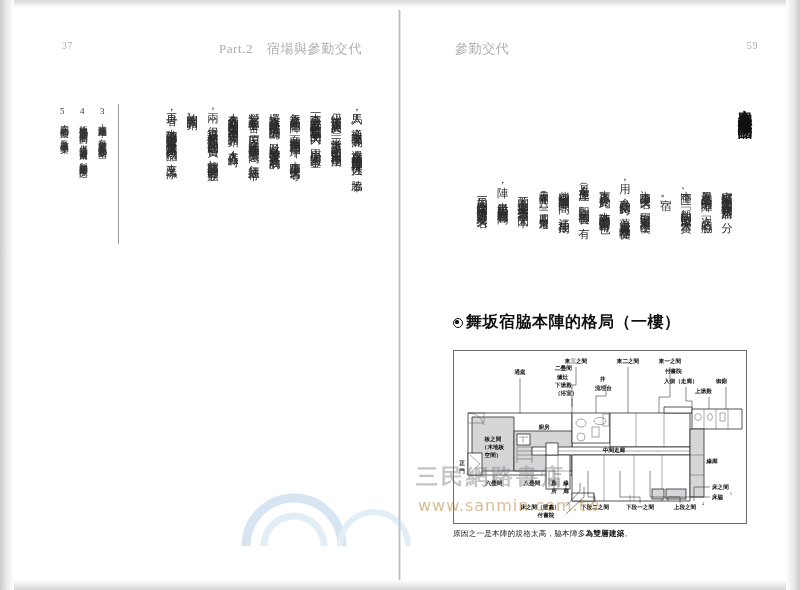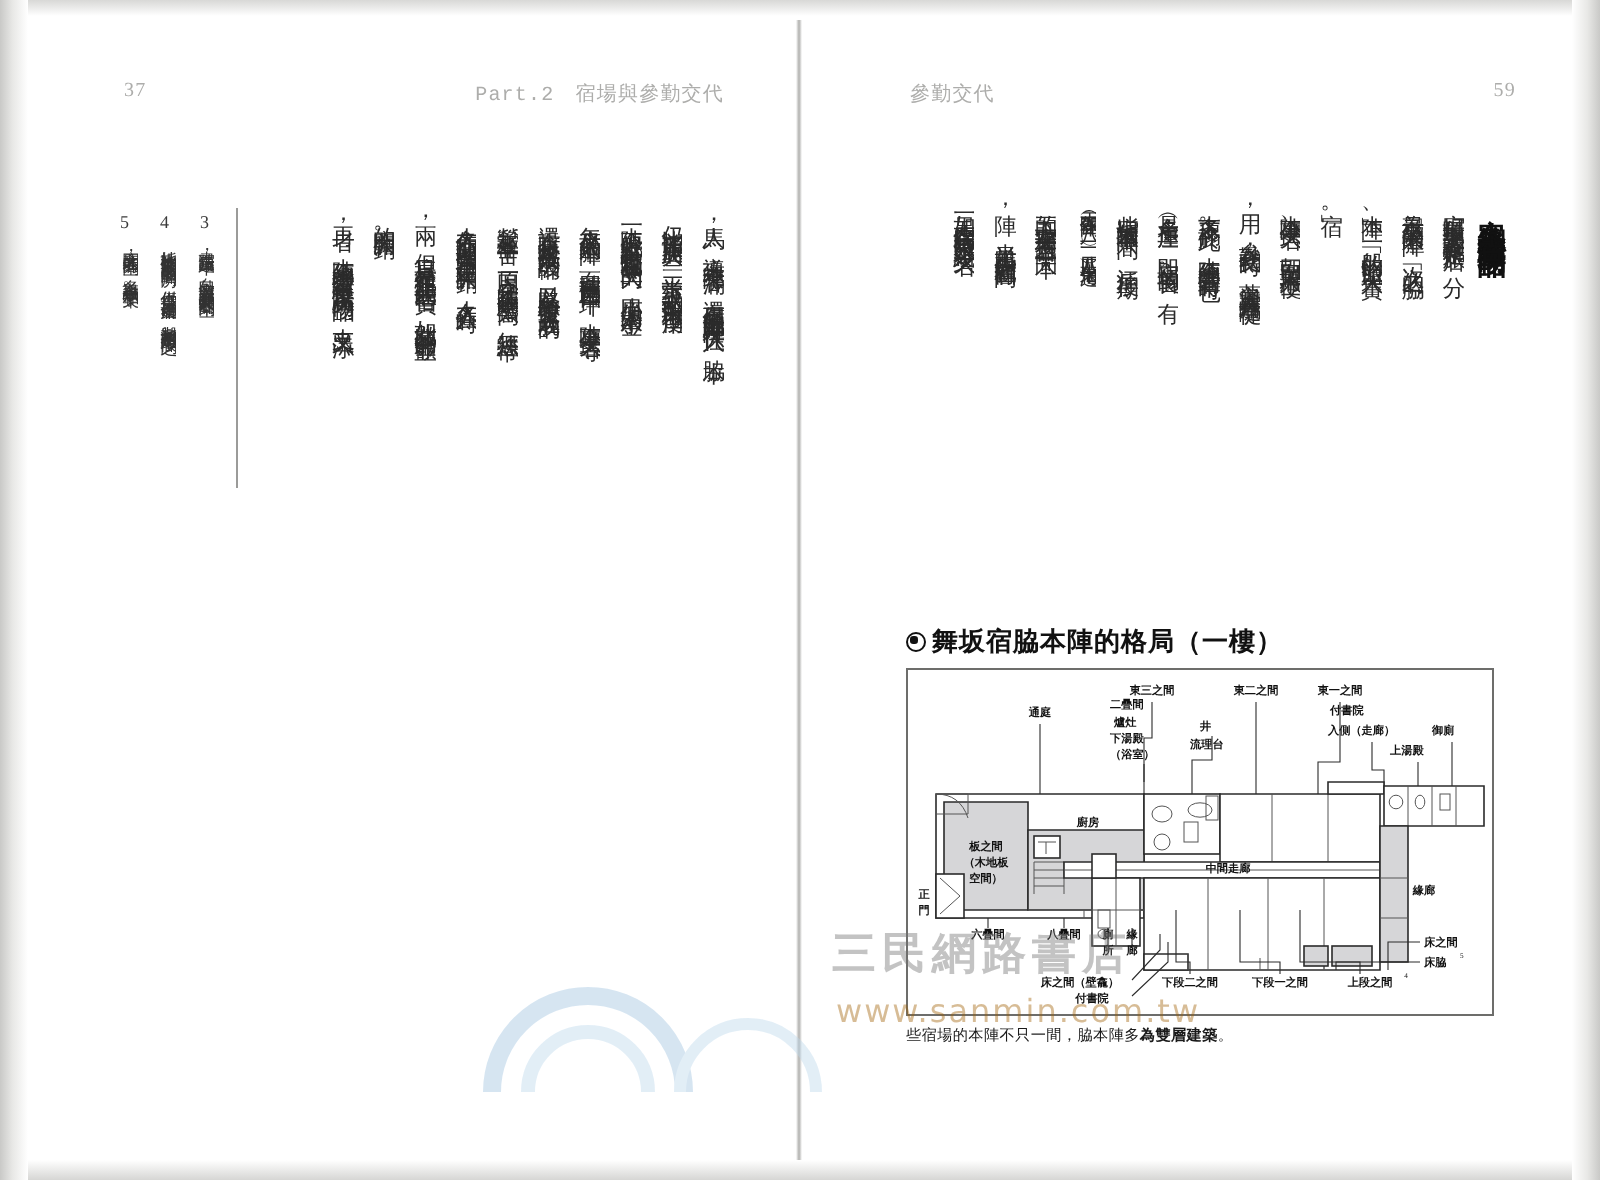--- a/index.html
+++ b/index.html
@@ -56,32 +56,32 @@
     background: linear-gradient(to right, #ffffff 0%, #bdbdbb 40%, #bdbdbb 60%, #ffffff 100%);
   }
 
   .page {
     position: absolute;
     top: 0;
     width: 400px;
     height: 590px;
   }
   .page.left  { left: 0; }
-  .page.right { left: 400px; }
+  .page.right { left: 400px; text-align: center; }
 
   
   .runhead {
     position: absolute;
     top: 40px;
     height: 16px;
-    font-size: 10px;
+    font-size: 13px;
     color: #adadab;
     letter-spacing: 0.6px;
     white-space: nowrap;
-    font-family: Liberation Mono, monospace;
+    font-family: Liberation Serif, serif;
   }
   .runhead.folio { font-family: "Liberation Serif", serif; font-size: 10px; }
   .left .runhead.folio  { left: 62px; }
   .left .runhead.title  { right: 38px; }
   .right .runhead.title { left: 55px; }
   .right .runhead.folio { right: 42px; }
 
   
   .vcols {
     position: absolute;
@@ -167,25 +167,25 @@
 
   
   .figure {
     position: absolute;
     left: 453px;
     top: 312px;
     width: 296px;
   }
   .fig-title {
     font-family: "DejaVu Sans", "Liberation Sans", sans-serif;
-    font-size: 13px;
+    font-size: 16px;
     font-weight: bold;
     color: #111;
     letter-spacing: 0.5px;
-    margin-bottom: 4px;
+    margin-bottom: 17px;
   }
   .fig-title .bullet {
     display: inline-block;
     width: 8px; height: 8px;
     border: 1.6px solid #111;
     border-radius: 50%;
     position: relative;
     margin-right: 3px;
     vertical-align: -1px;
   }
@@ -466,21 +466,21 @@
           <path class="lead" d="M141,152 L141,146 L134,146 L134,120"></path>
           <path class="lead" d="M186,152 L186,146 L166,146 L166,120"></path>
           <path class="lead" d="M226,152 L226,146 L196,146 L196,120"></path>
           <path class="lead" d="M256,136 L240,136 L240,150"></path>
           <path class="lead" d="M256,146 L214,146 L214,150"></path>
         </g>
       </svg>
     </div>
 
     <div class="fig-caption">
-      <span>些宿場的本陣不只一間，脇本陣多</span><b>為雙層建築</b><span>。</span>
+      <span>原因之一是本陣的規格太高，脇本陣多</span><b>為雙層建築</b><span>。</span>
     </div>
   </div>
 
   <div class="watermark">
     <svg class="wm-arcs" viewBox="0 0 190 90">
       <path d="M10,86 A48,48 0 0 1 106,86" fill="none" stroke="#9fc3e0" stroke-width="9"></path>
       <path d="M28,86 A30,30 0 0 1 88,86" fill="none" stroke="#bcd8ec" stroke-width="7"></path>
       <path d="M104,86 A34,34 0 0 1 172,86" fill="none" stroke="#bcd8ec" stroke-width="6"></path>
     </svg>
     <div class="wm-text">三民網路書店</div>

